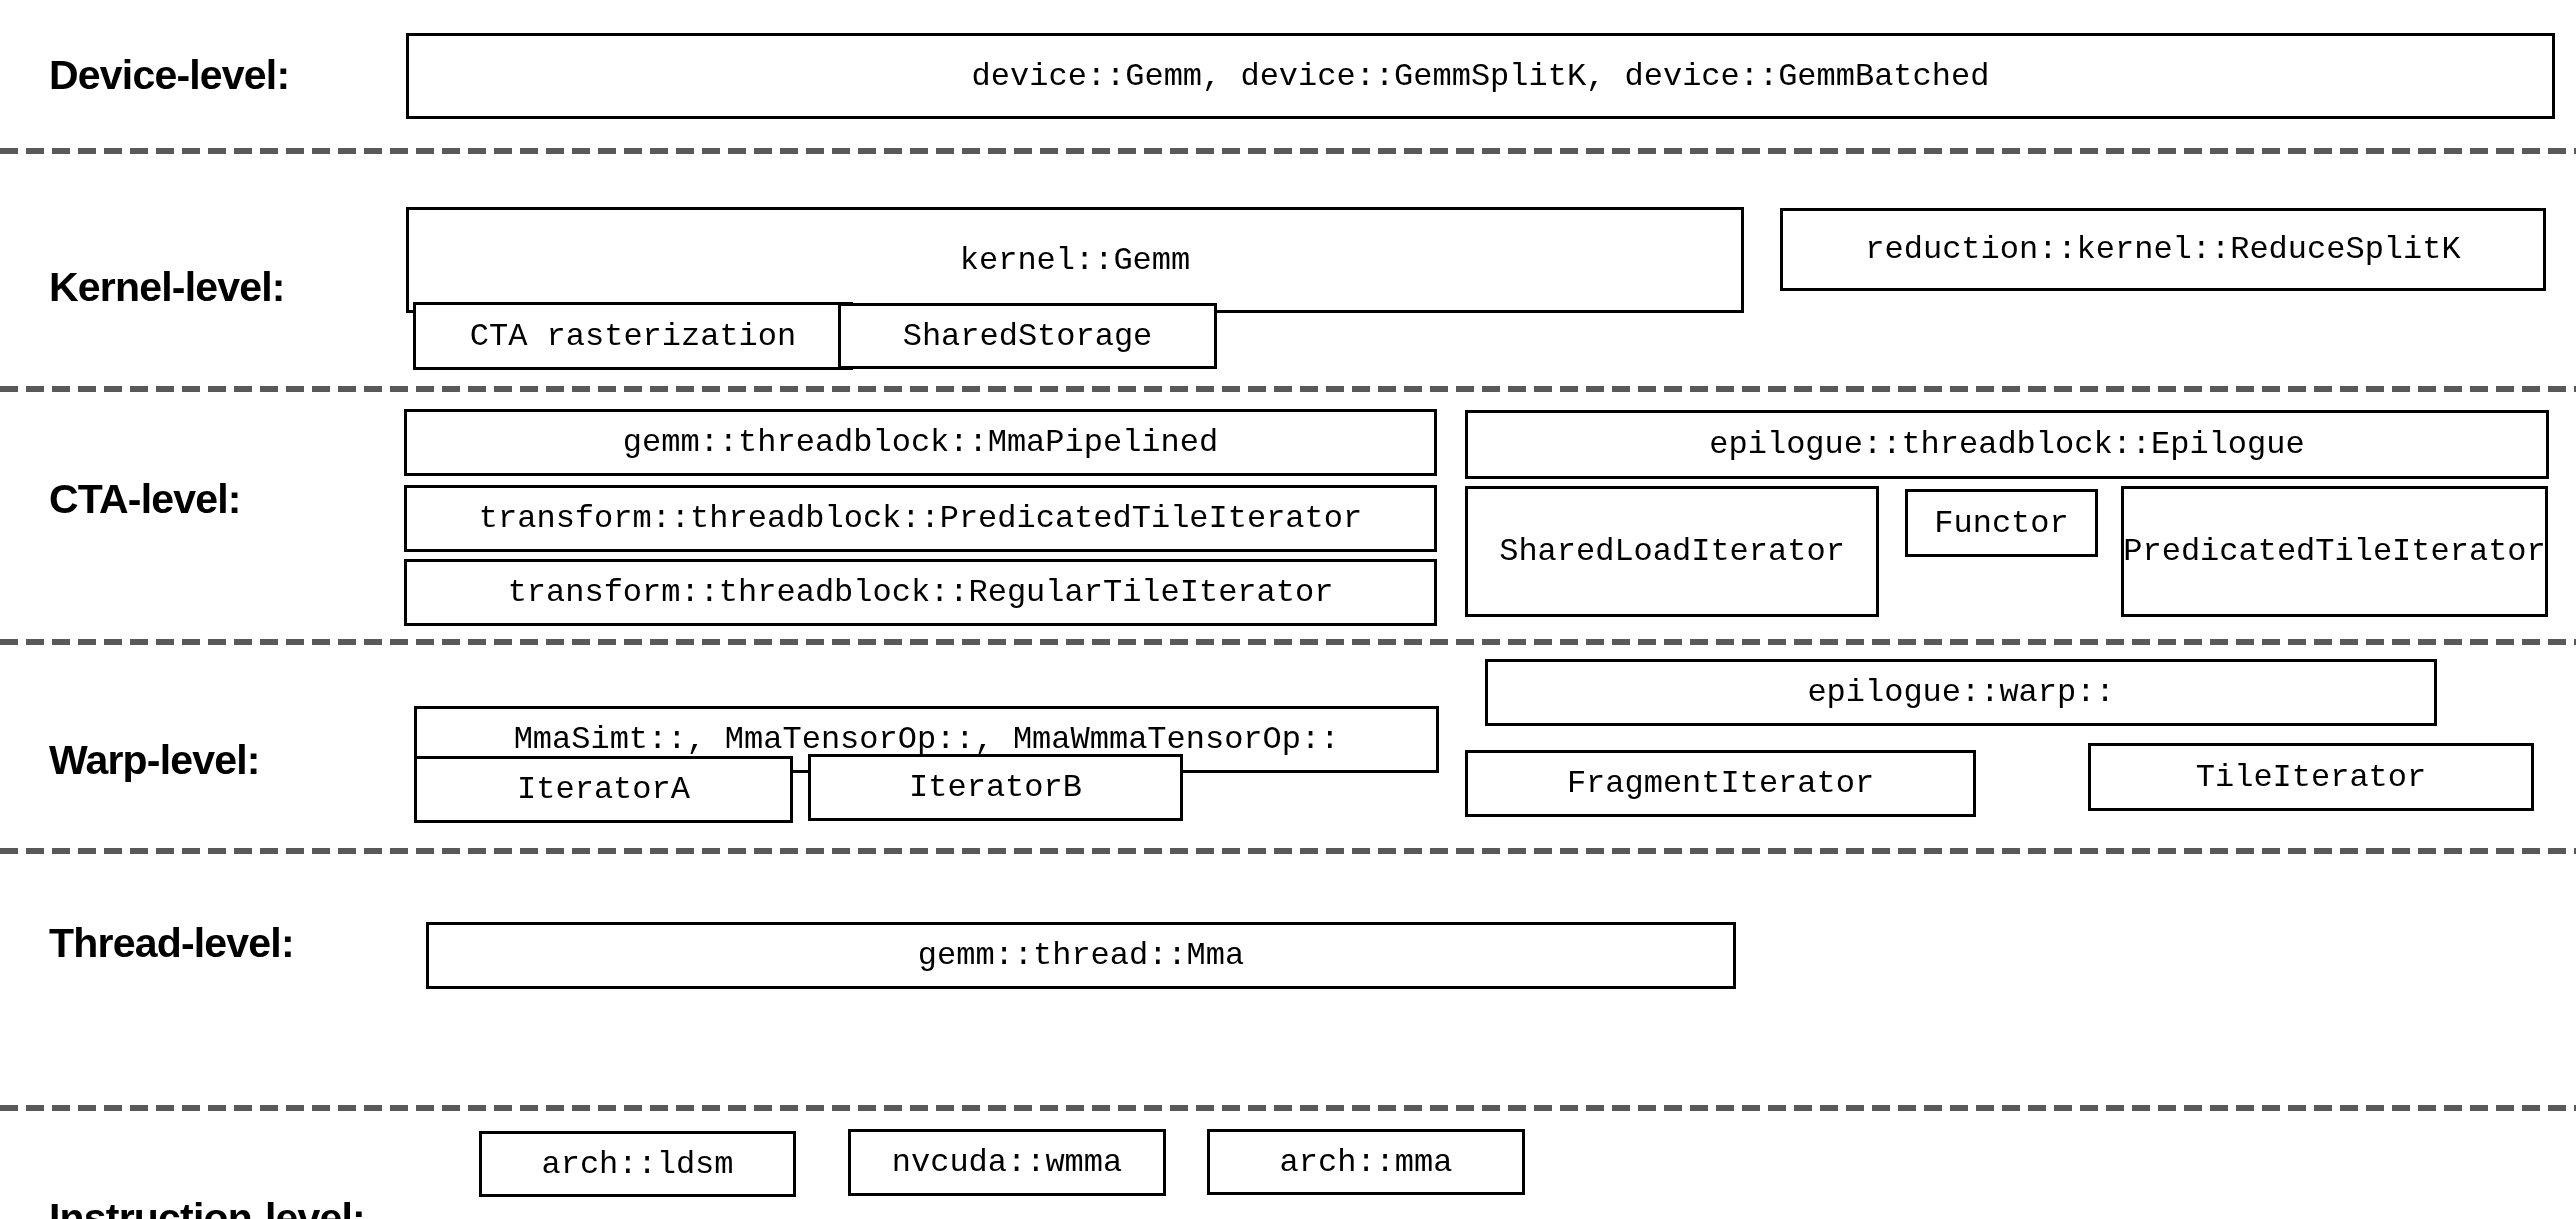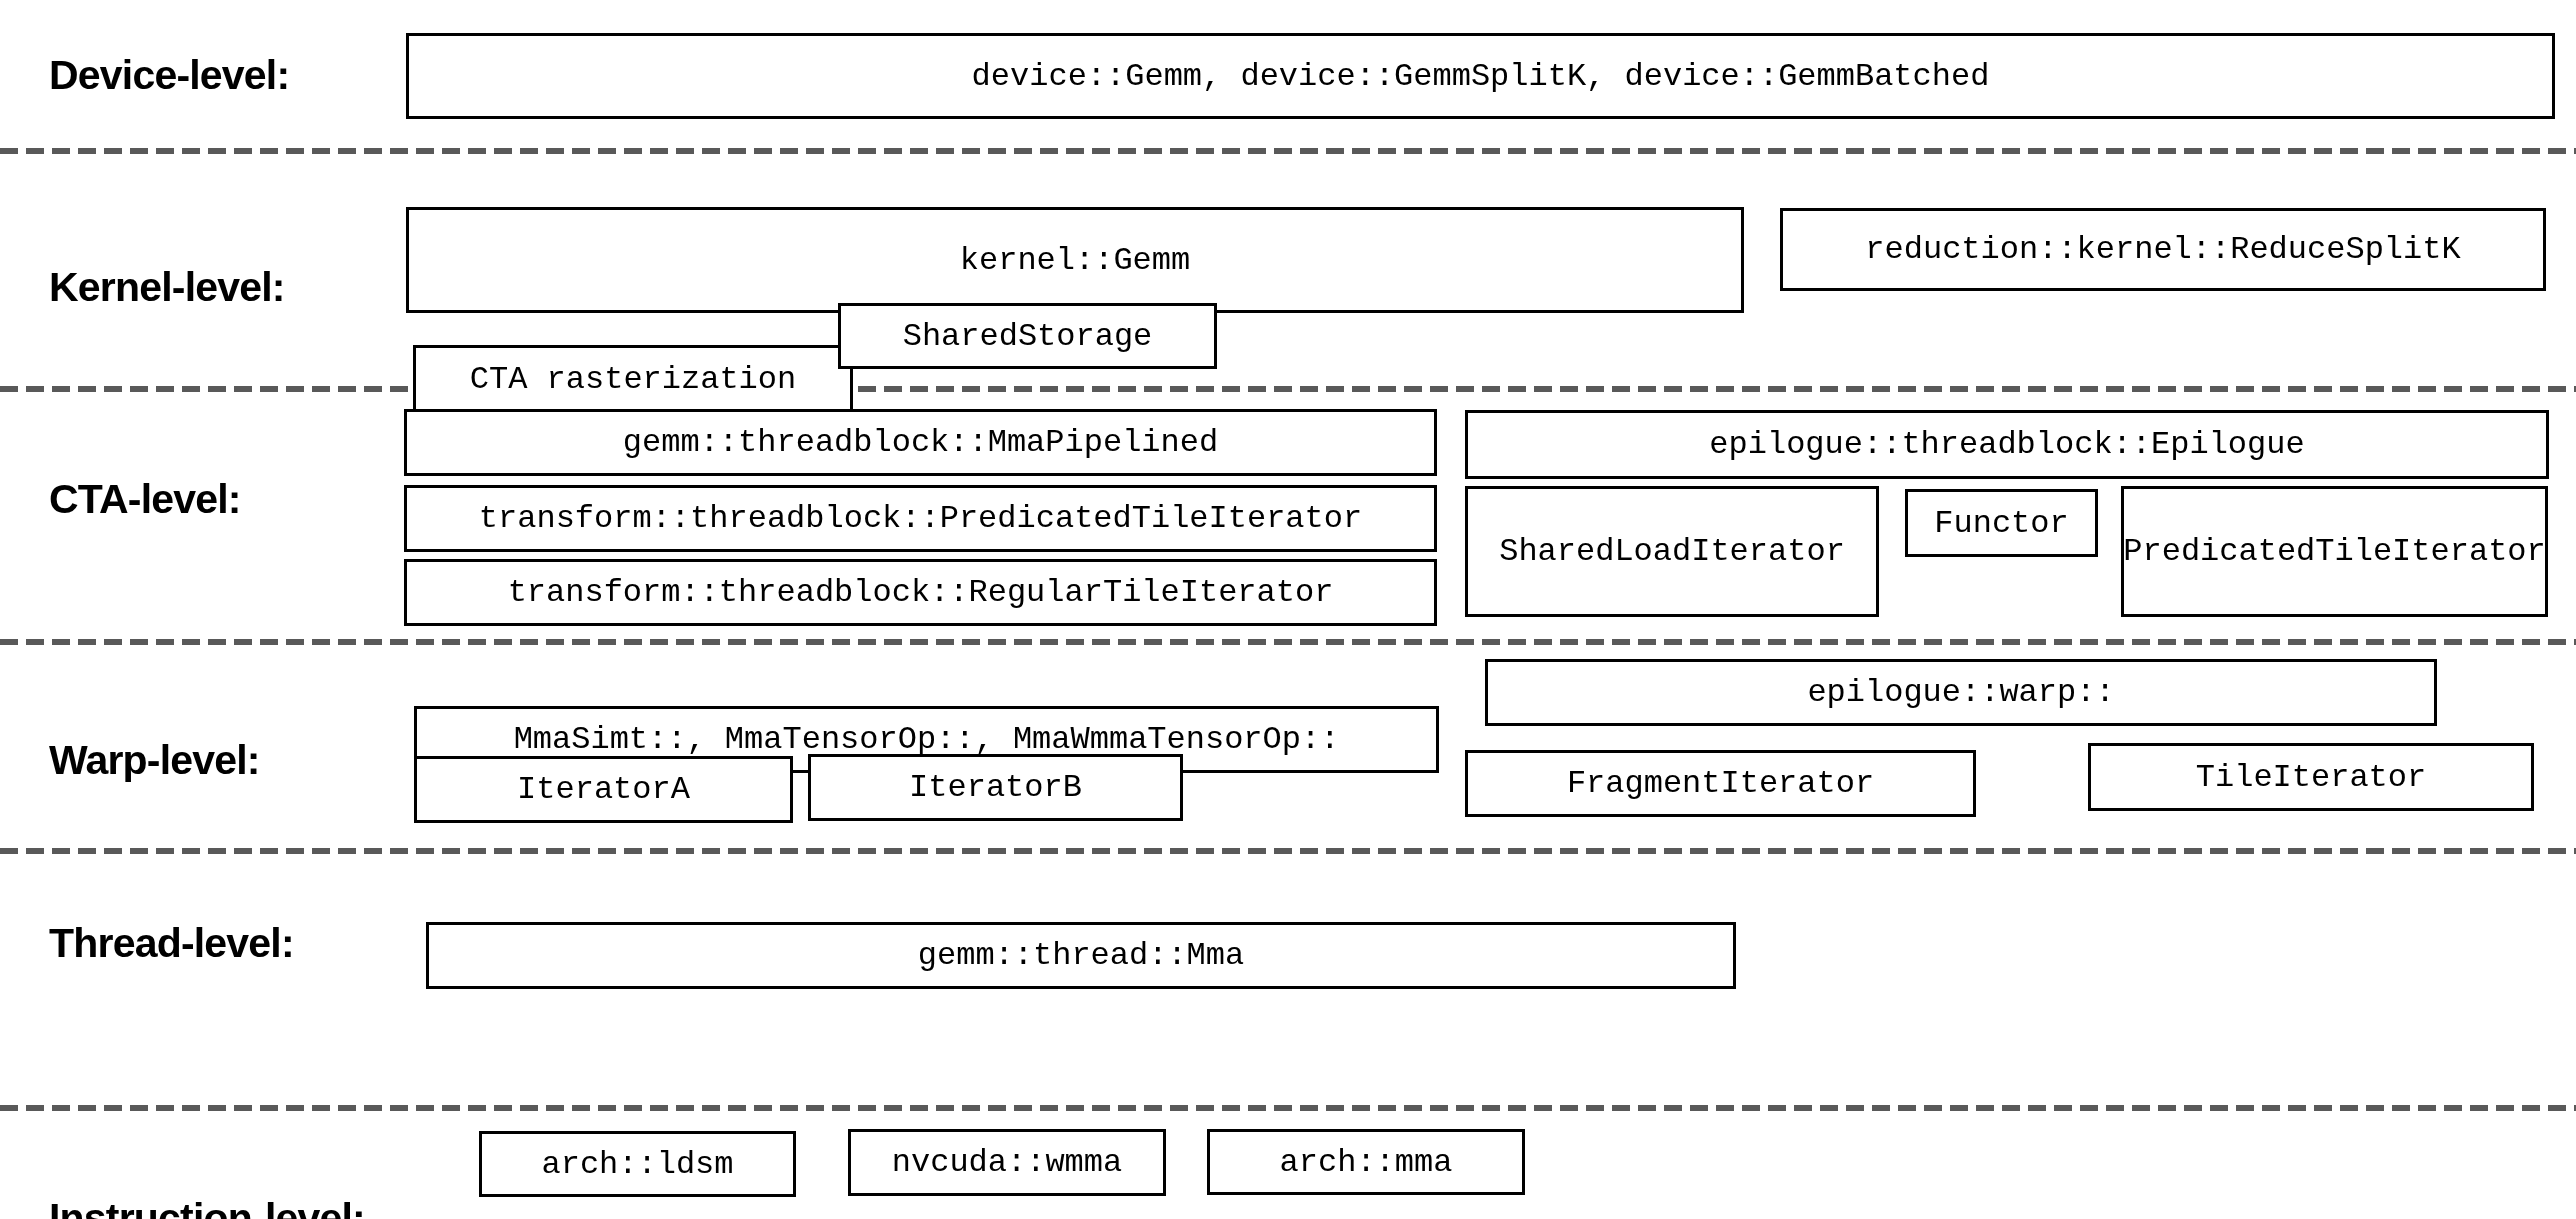--- a/index.html
+++ b/index.html
@@ -65,21 +65,21 @@
   #sep3 { top: 639px; }
   #sep4 { top: 848px; }
   #sep5 { top: 1105px; }
 
   
   #box-device-gemm { left: 406px; top: 33px; width: 2149px; height: 86px; }
 
   
   #box-kernel-gemm       { left: 406px;  top: 207px; width: 1338px; height: 106px; }
   #box-reduce-splitk     { left: 1780px; top: 208px; width: 766px; height: 83px; }
-  #box-cta-rasterization { left: 413px;  top: 302px; width: 440px;  height: 68px; margin-top: 43px; }
+  #box-cta-rasterization { left: 413px;  top: 302px; width: 440px;  height: 68px; }
   #box-shared-storage    { left: 838px; top: 303px; width: 379px;  height: 66px; }
 
   
   #box-mma-pipelined           { left: 404px;  top: 409px; width: 1033px; height: 67px; }
   #box-transform-predicated    { left: 404px;  top: 485px; width: 1033px; height: 67px; }
   #box-transform-regular       { left: 404px;  top: 559px; width: 1033px; height: 67px; }
   #box-epilogue-threadblock    { left: 1465px; top: 410px; width: 1084px; height: 69px; }
   #box-shared-load-iterator    { left: 1465px; top: 486px; width: 414px;  height: 131px; }
   #box-functor                 { left: 1905px; top: 489px; width: 193px;  height: 68px; }
   #box-epilogue-predicated     { left: 2121px; top: 486px; width: 427px;  height: 131px; }

